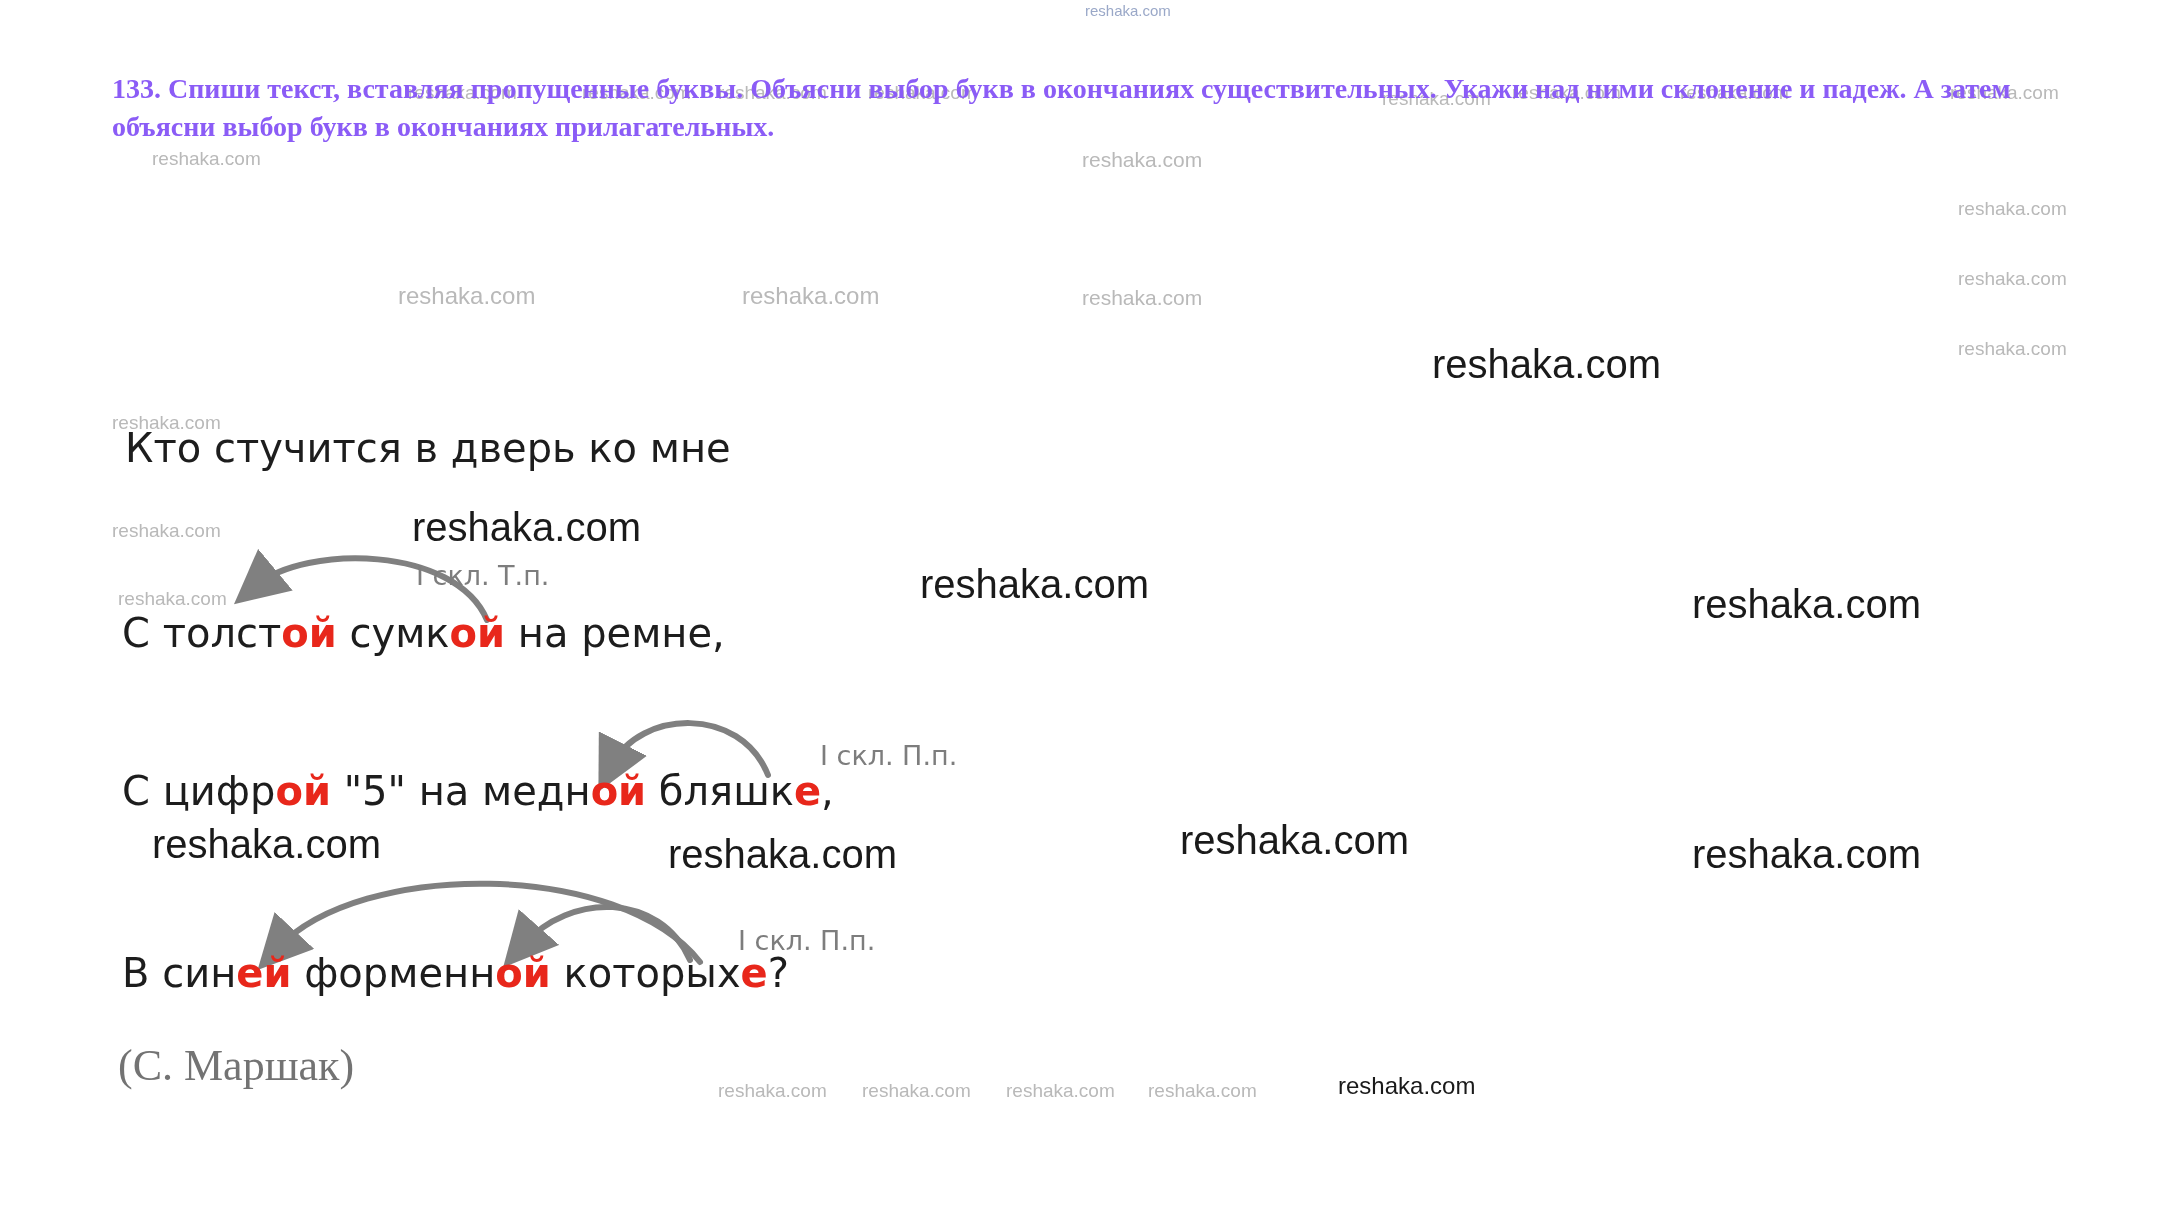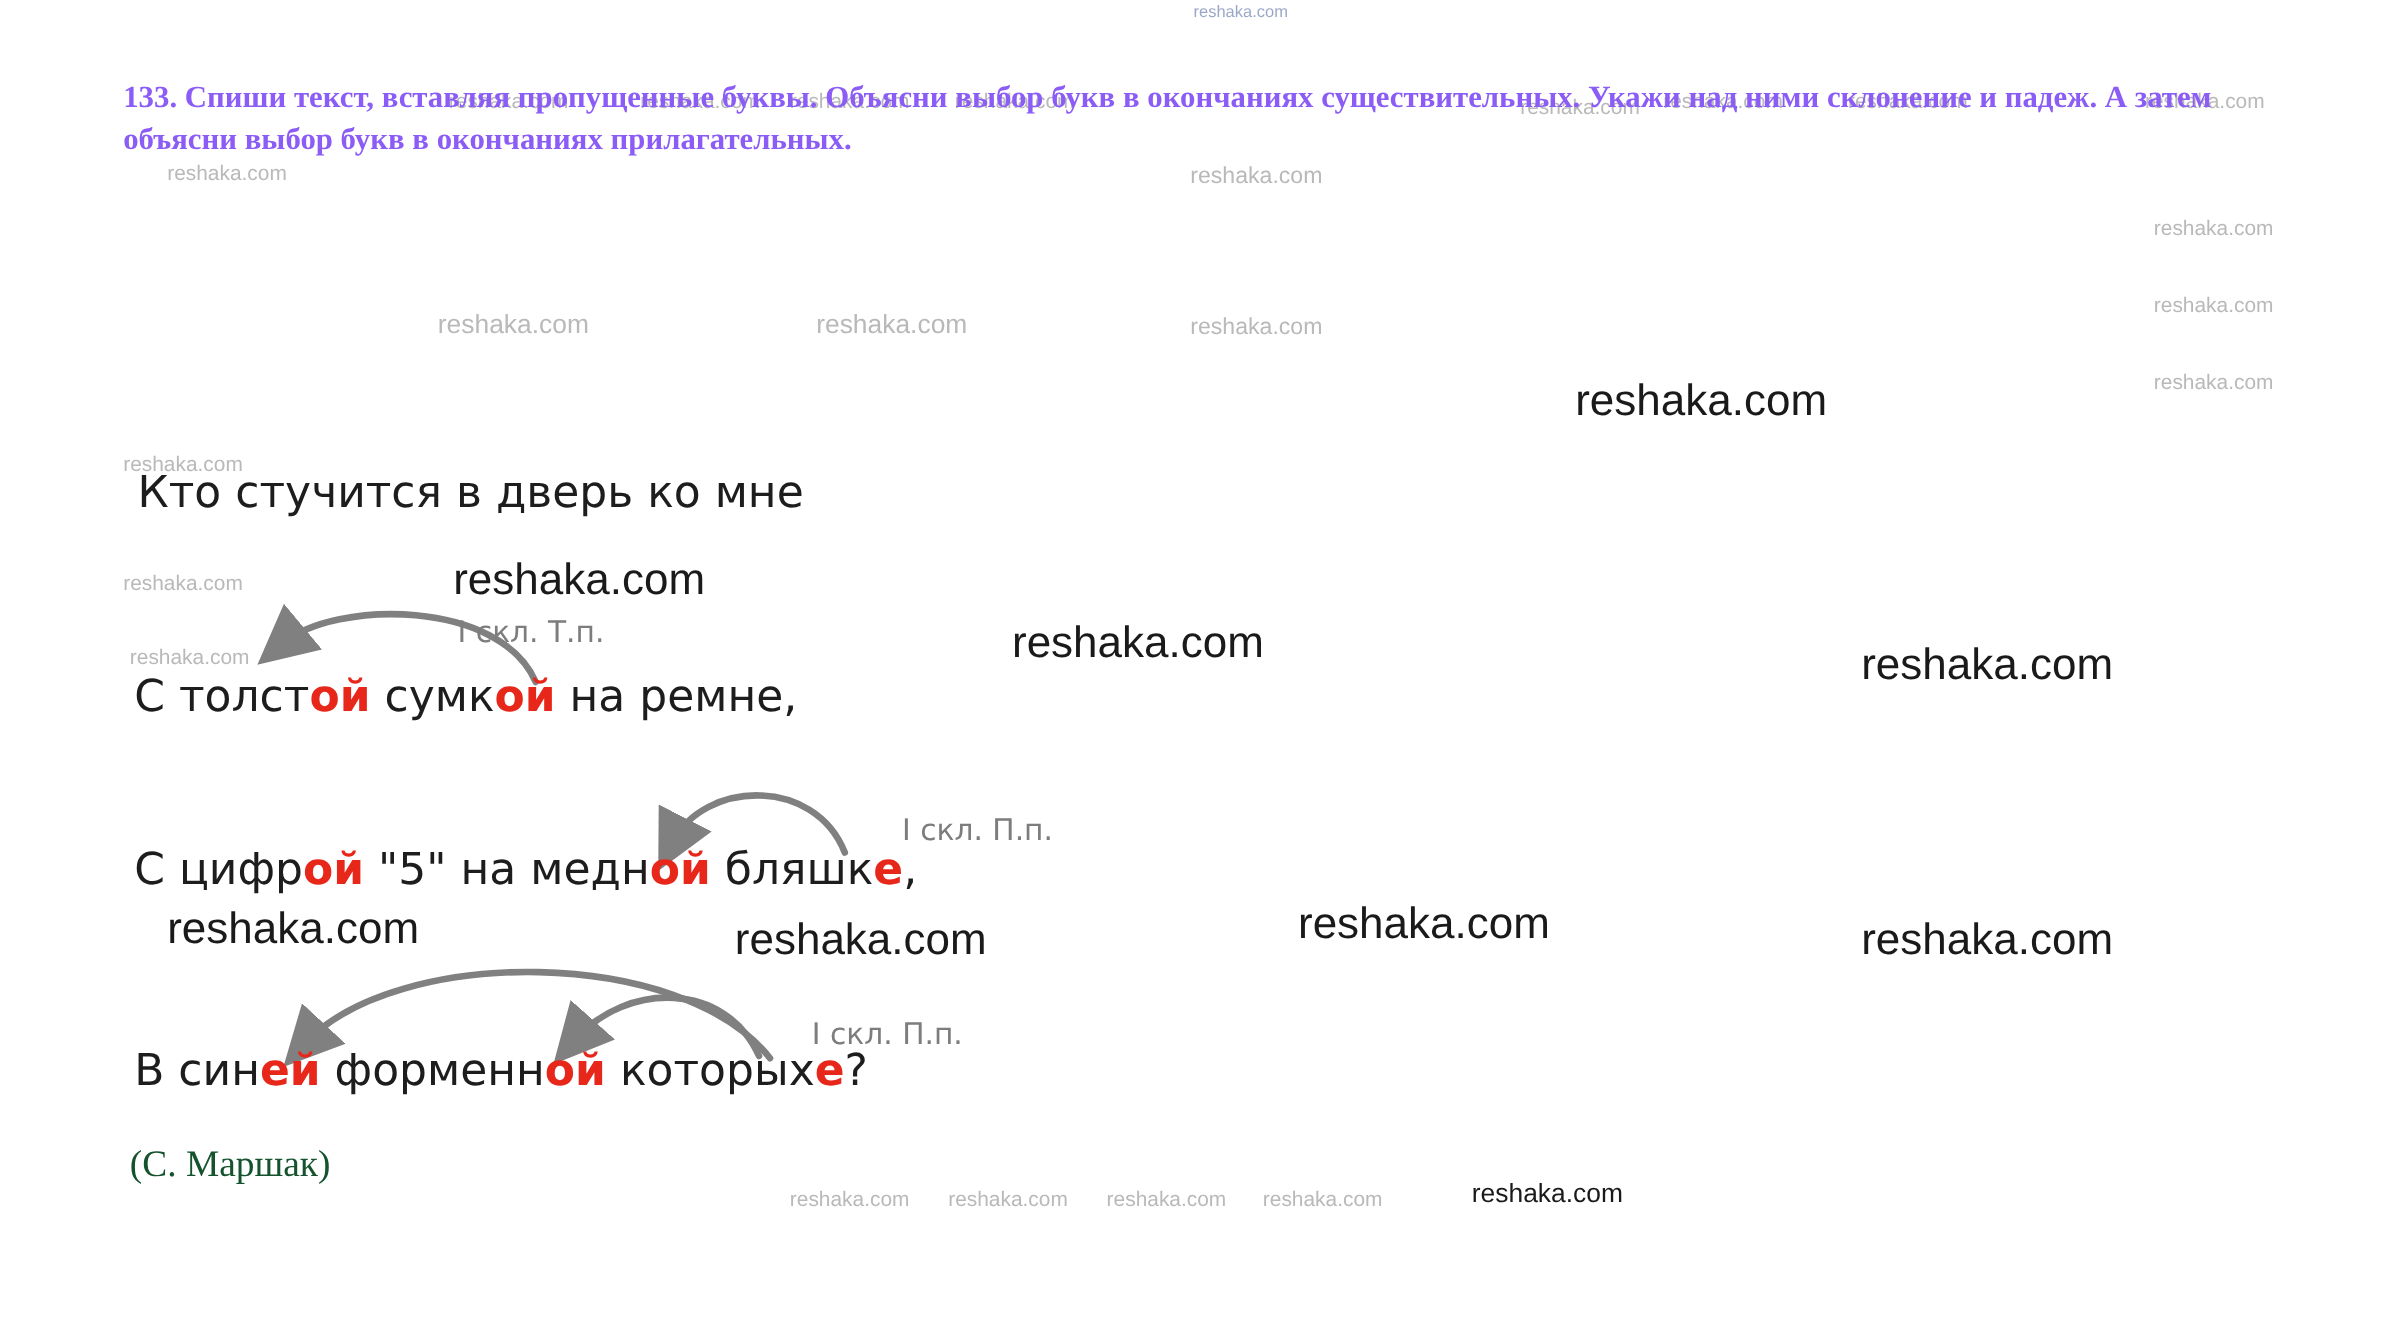--- a/index.html
+++ b/index.html
@@ -54,22 +54,22 @@
     white-space: nowrap;
     z-index: 6;
   }
   .poem-line .red {
     color: #e8271b;
     font-weight: bold;
   }
   .author {
     position: absolute;
     font-family: "Liberation Serif", serif;
-    font-size: 34px;
-    color: #14532d;
+    font-size: 44px;
+    color: #737373;
     white-space: nowrap;
     z-index: 6;
   }
 
   
   .gram {
     position: absolute;
     font-family: "DejaVu Sans", sans-serif;
     font-size: 27px;
     color: #7d7d7d;

